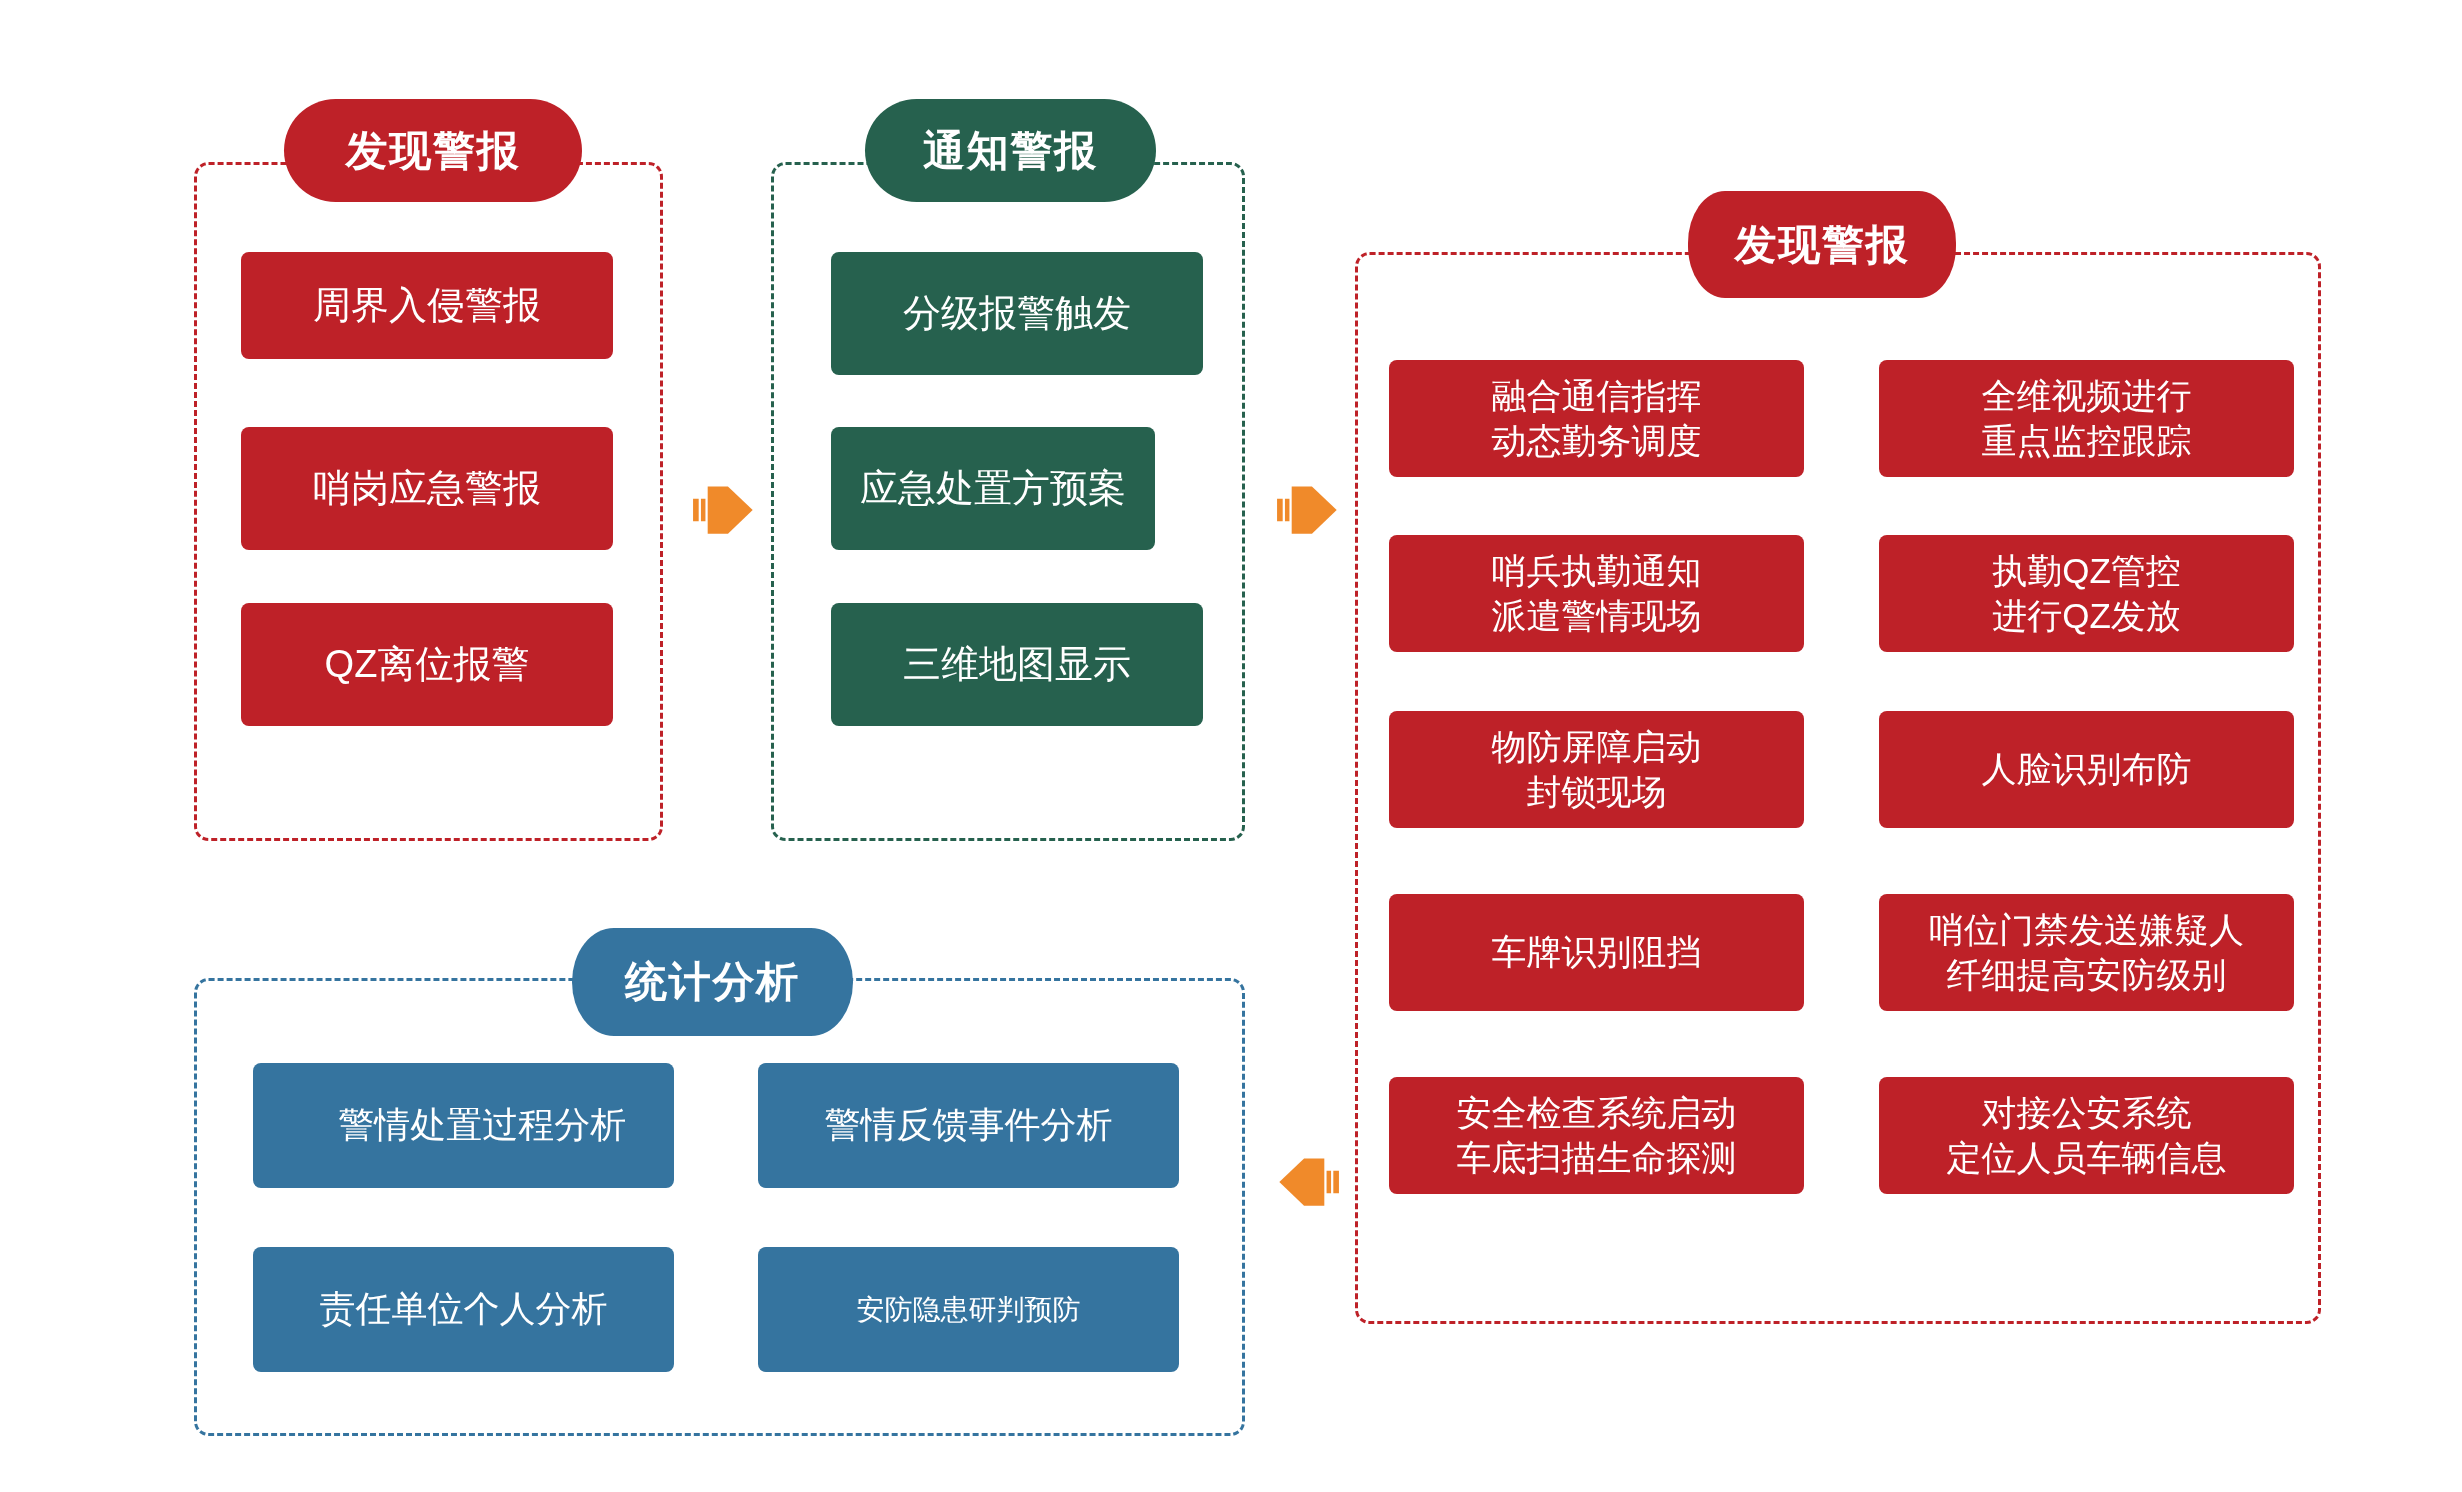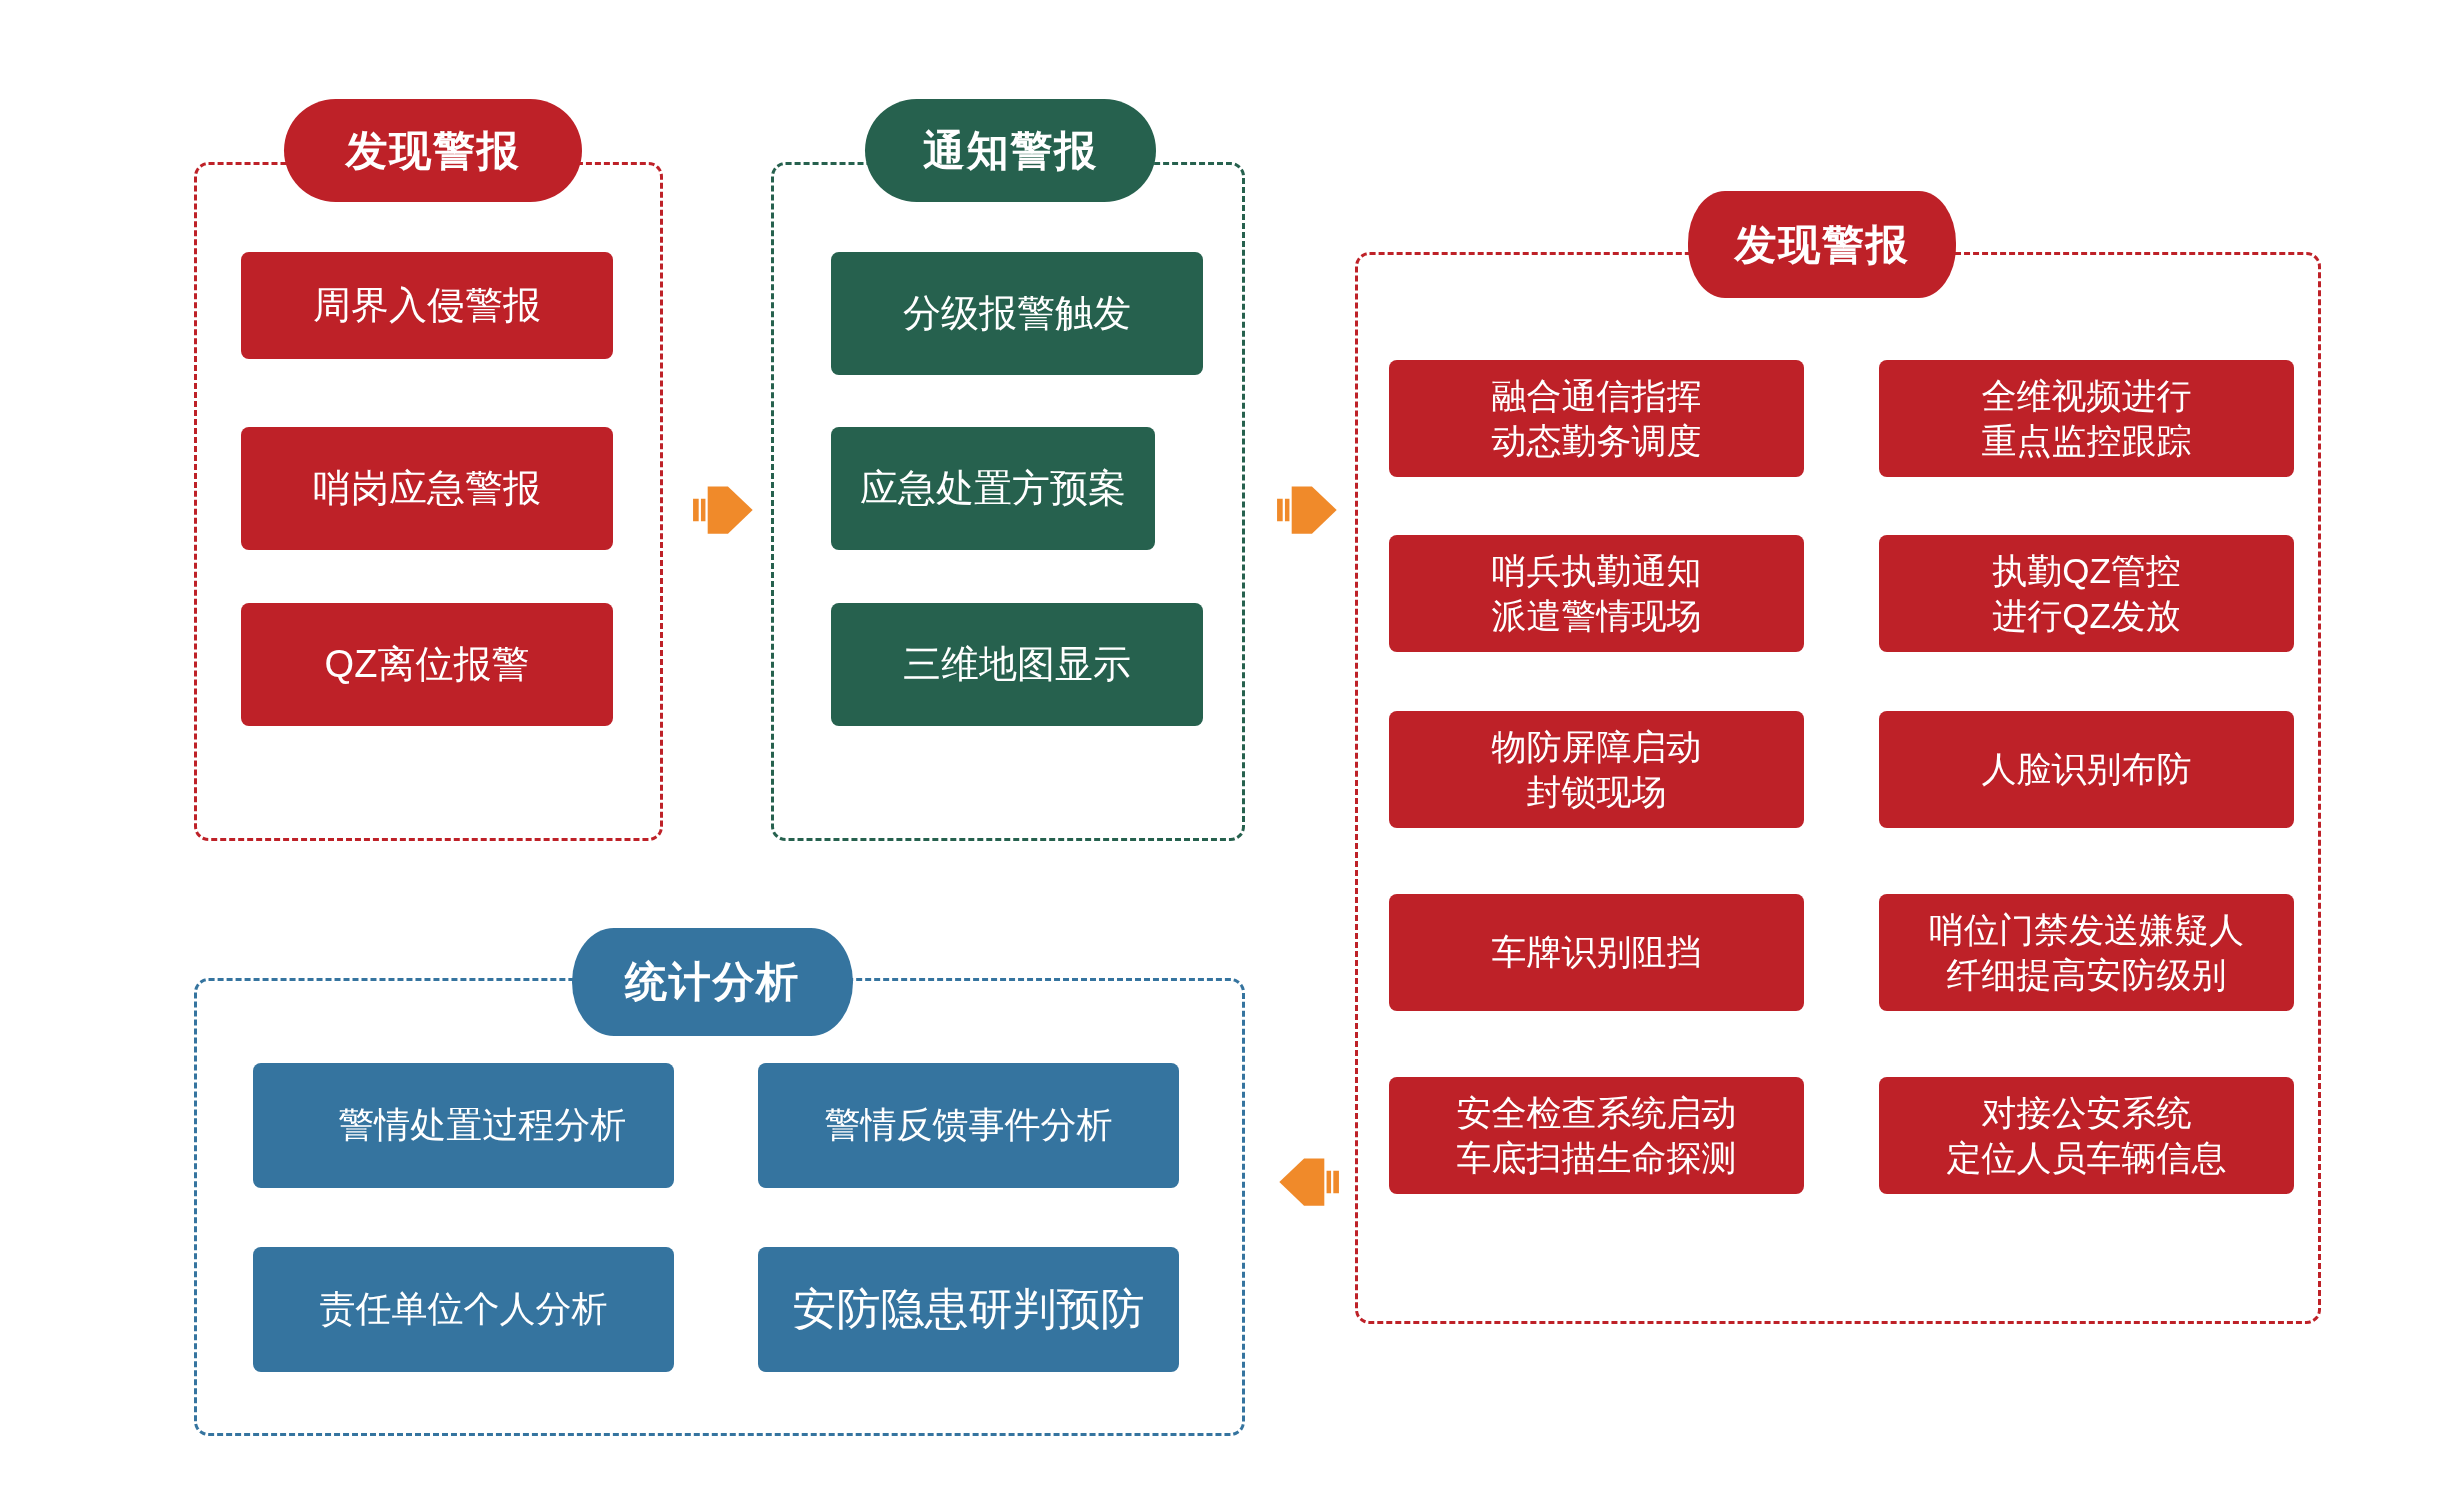--- a/index.html
+++ b/index.html
@@ -142,16 +142,16 @@
   </div>
 
   <div class="panel blue" style="left:194px;top:978px;width:1051px;height:458px;"></div>
 
   <div class="pill blue" style="left:572px;top:928px;width:281px;height:108px;border-radius:42px/54px;font-size:42px;">统计分析</div>
 
   <div class="box blue" style="left:253px;top:1063px;width:421px;height:125px;font-size:36px;padding-left:43px;">警情处置过程分析</div>
   <div class="box blue" style="left:758px;top:1063px;width:421px;height:125px;font-size:36px;">警情反馈事件分析</div>
 
   <div class="box blue" style="left:253px;top:1247px;width:421px;height:125px;font-size:36px;">责任单位个人分析</div>
-  <div class="box blue" style="left:758px;top:1247px;width:421px;height:125px;font-size:44px;">安防隐患研判预防</div>
+  <div class="box blue" style="left:758px;top:1247px;width:421px;height:125px;font-size:28px;">安防隐患研判预防</div>
 
 </div>
 
 
 </body></html>

